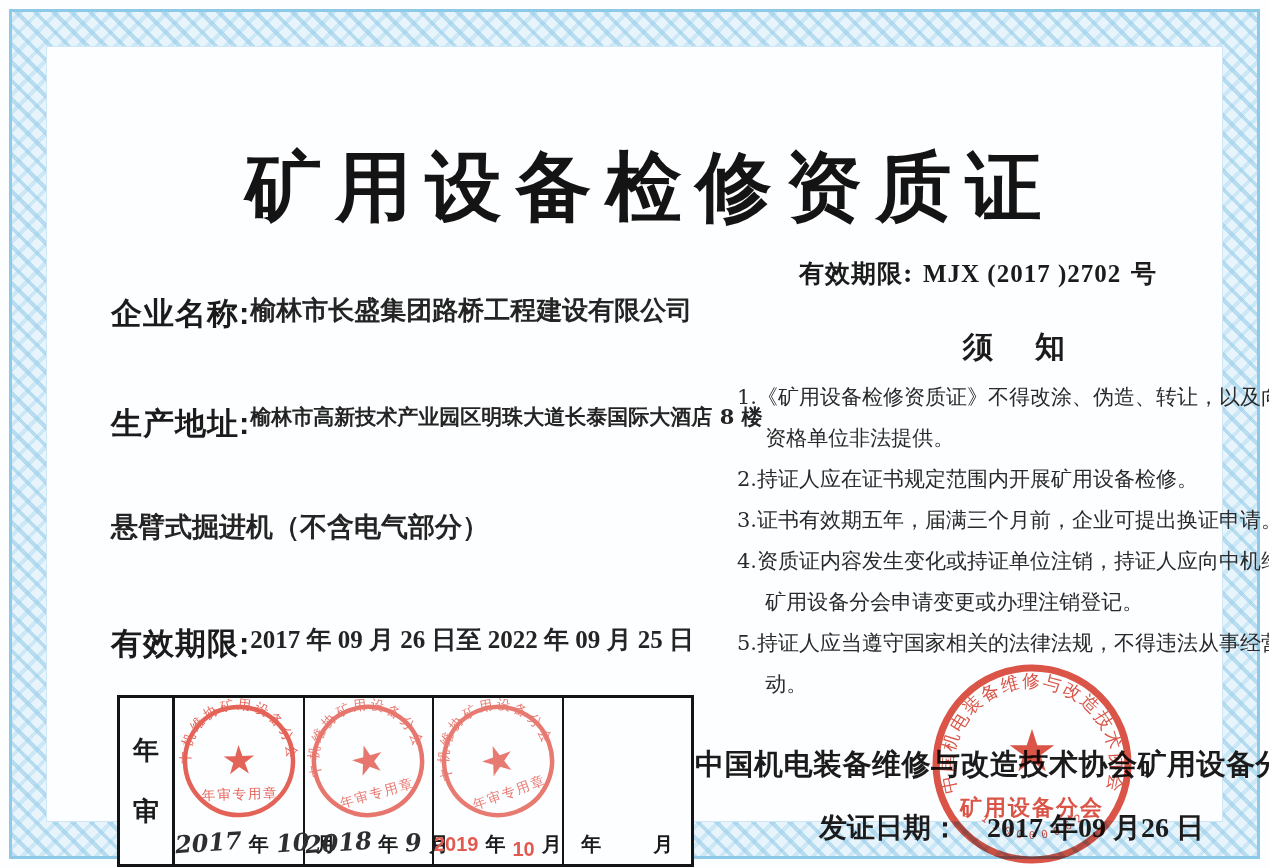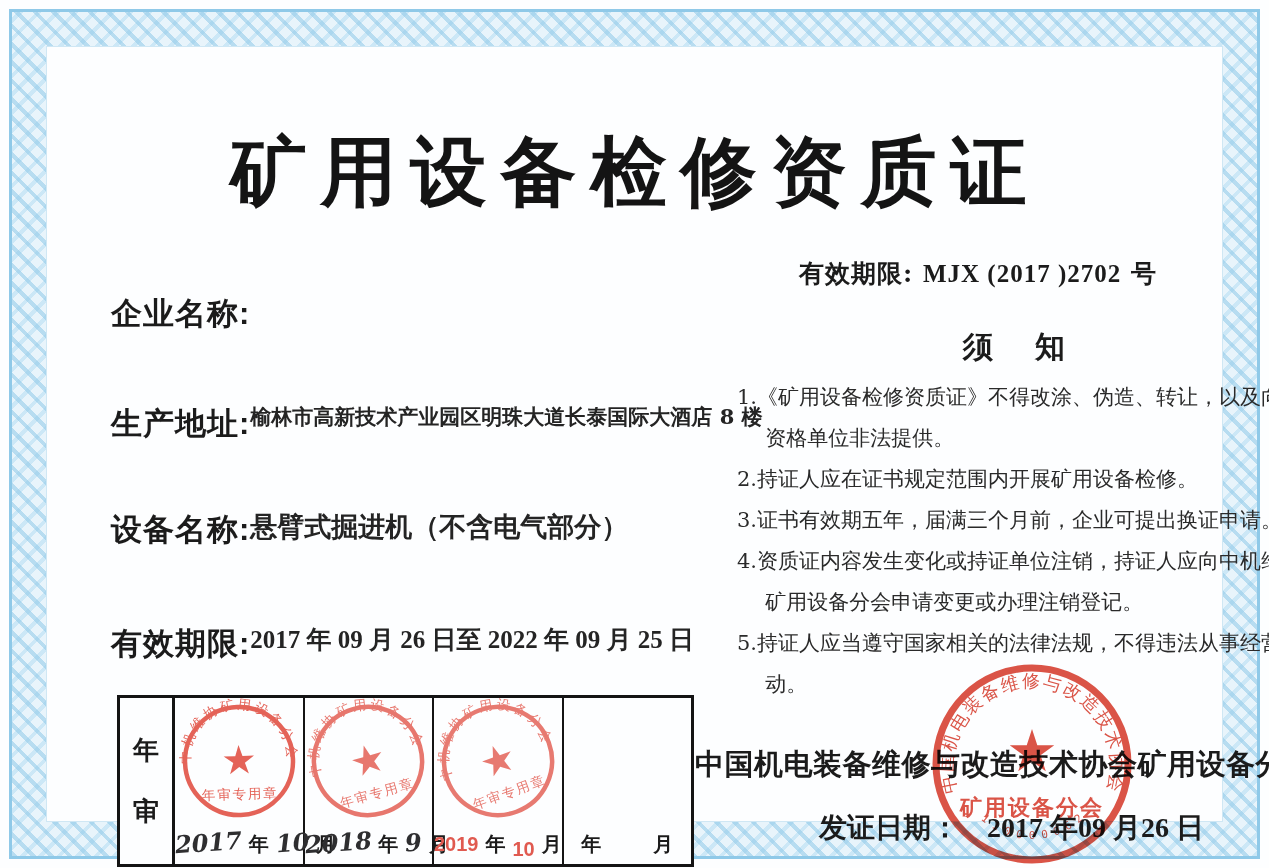--- a/index.html
+++ b/index.html
@@ -19,21 +19,21 @@
       repeating-linear-gradient(-45deg, rgba(176,219,242,.5) 0 4px, rgba(255,255,255,0) 4px 13px),
       #e8f4fb;
   }
   .inner{
     position:absolute;inset:46px;
     background:#fdfeff;
     border:1px solid #cfe7f4;
   }
   .title{
     position:absolute;top:74px;left:0;width:100%;
-    margin:1px;text-align:center;
+    margin:16px;text-align:center;
     font-size:76px;font-weight:900;letter-spacing:14px;
     color:#141414;
     font-family:"Liberation Sans", sans-serif;
   }
   .cert-no{
     position:absolute;top:210px;left:752px;
     font-family:"DejaVu Serif", serif;
     font-size:25px;font-weight:600;letter-spacing:1px;white-space:nowrap;
   }
   .cert-no .num{font-family:"Liberation Serif", serif;font-weight:600;margin-top:33px;}
@@ -122,29 +122,29 @@
     <h1 class="title">矿用设备检修资质证</h1>
 
     <div class="cert-no">
       <span>有效期限:</span>
       <span class="num">MJX (2017 )2702</span>
       <span>号</span>
     </div>
 
     <div class="field f0">
       <span class="label">企业名称:</span>
+      <span class="value">榆林市长盛集团路桥工程建设有限公司</span>
     </div>
 
     <div class="field f1">
       <span class="label">生产地址:</span>
       <span class="value">榆林市高新技术产业园区明珠大道长泰国际大酒店 8 楼</span>
     </div>
 
     <div class="field f2">
-      <span class="label">设备名称:</span>
       <span class="value">悬臂式掘进机（不含电气部分）</span>
     </div>
 
     <div class="field f3">
       <span class="label">有效期限:</span>
       <span class="value">2017 年 09 月 26 日至 2022 年 09 月 25 日</span>
     </div>
 
     <div class="notice-heading">须　知</div>
 

